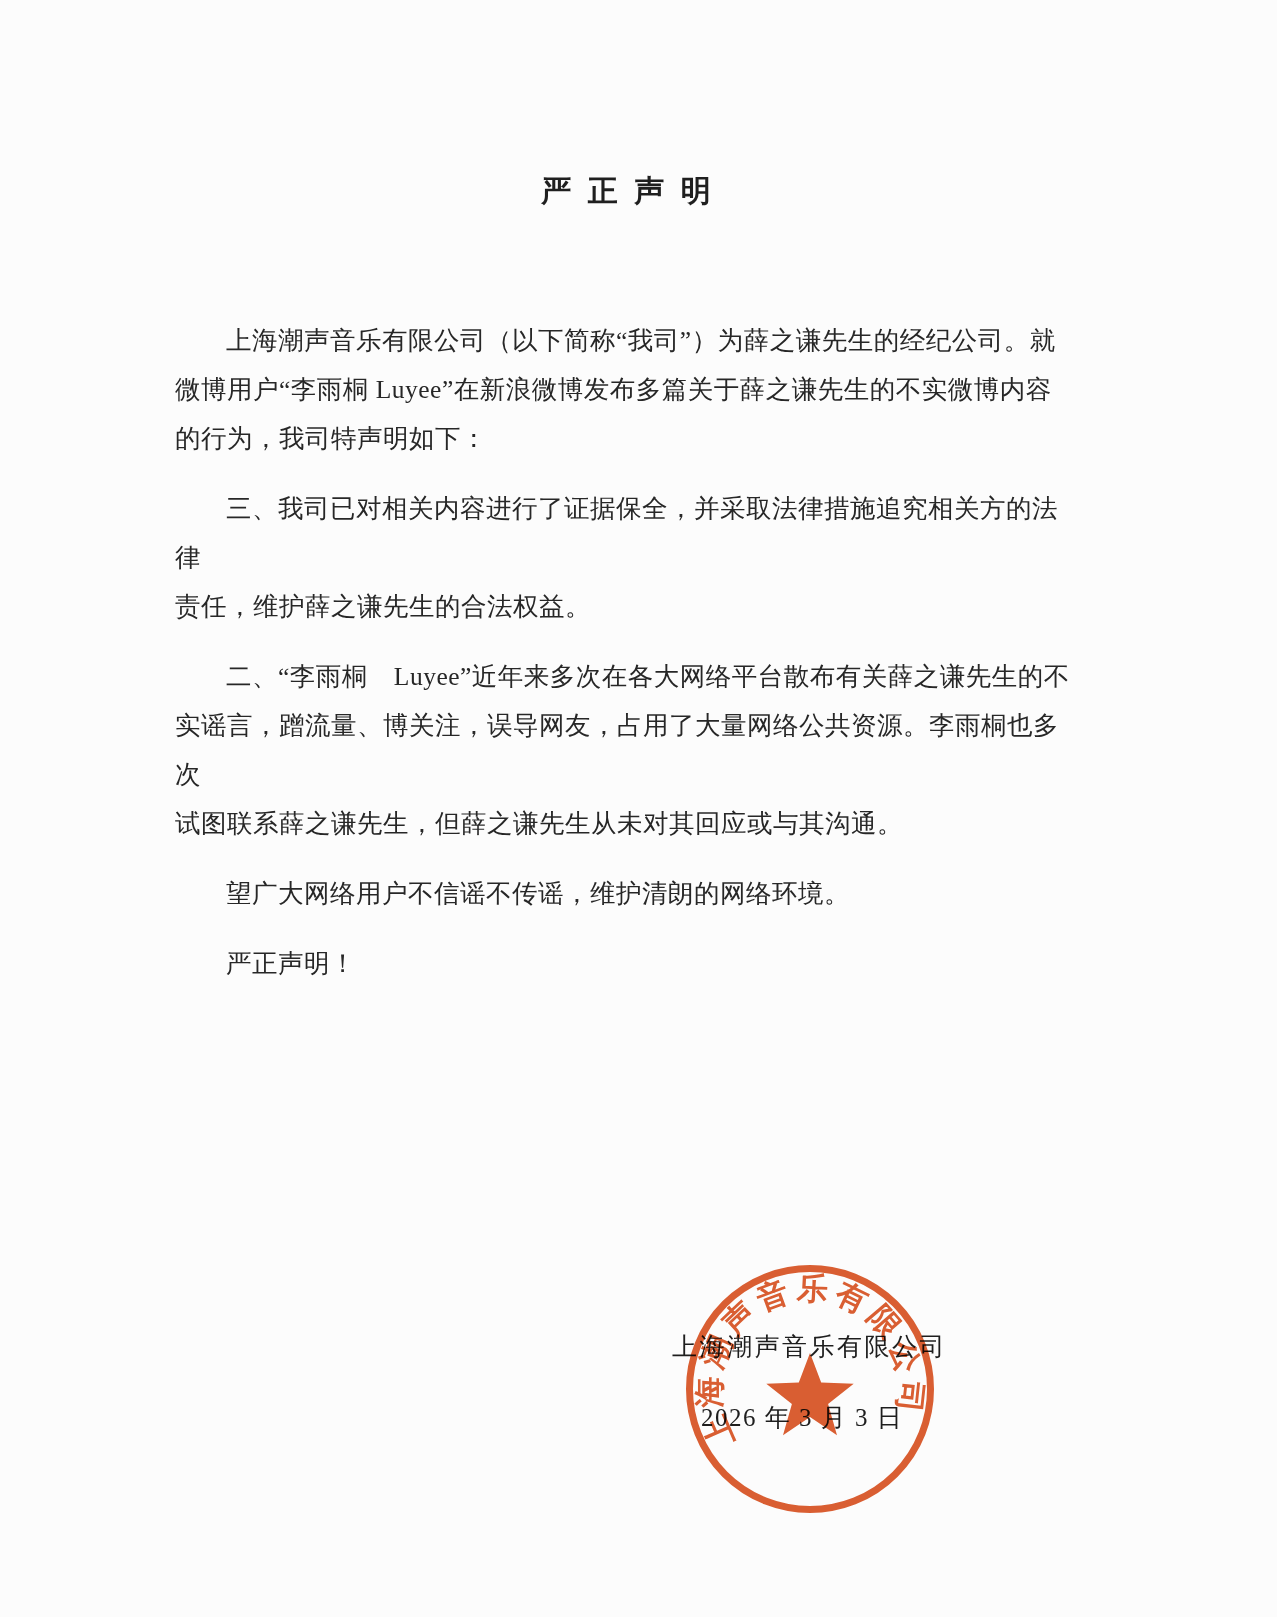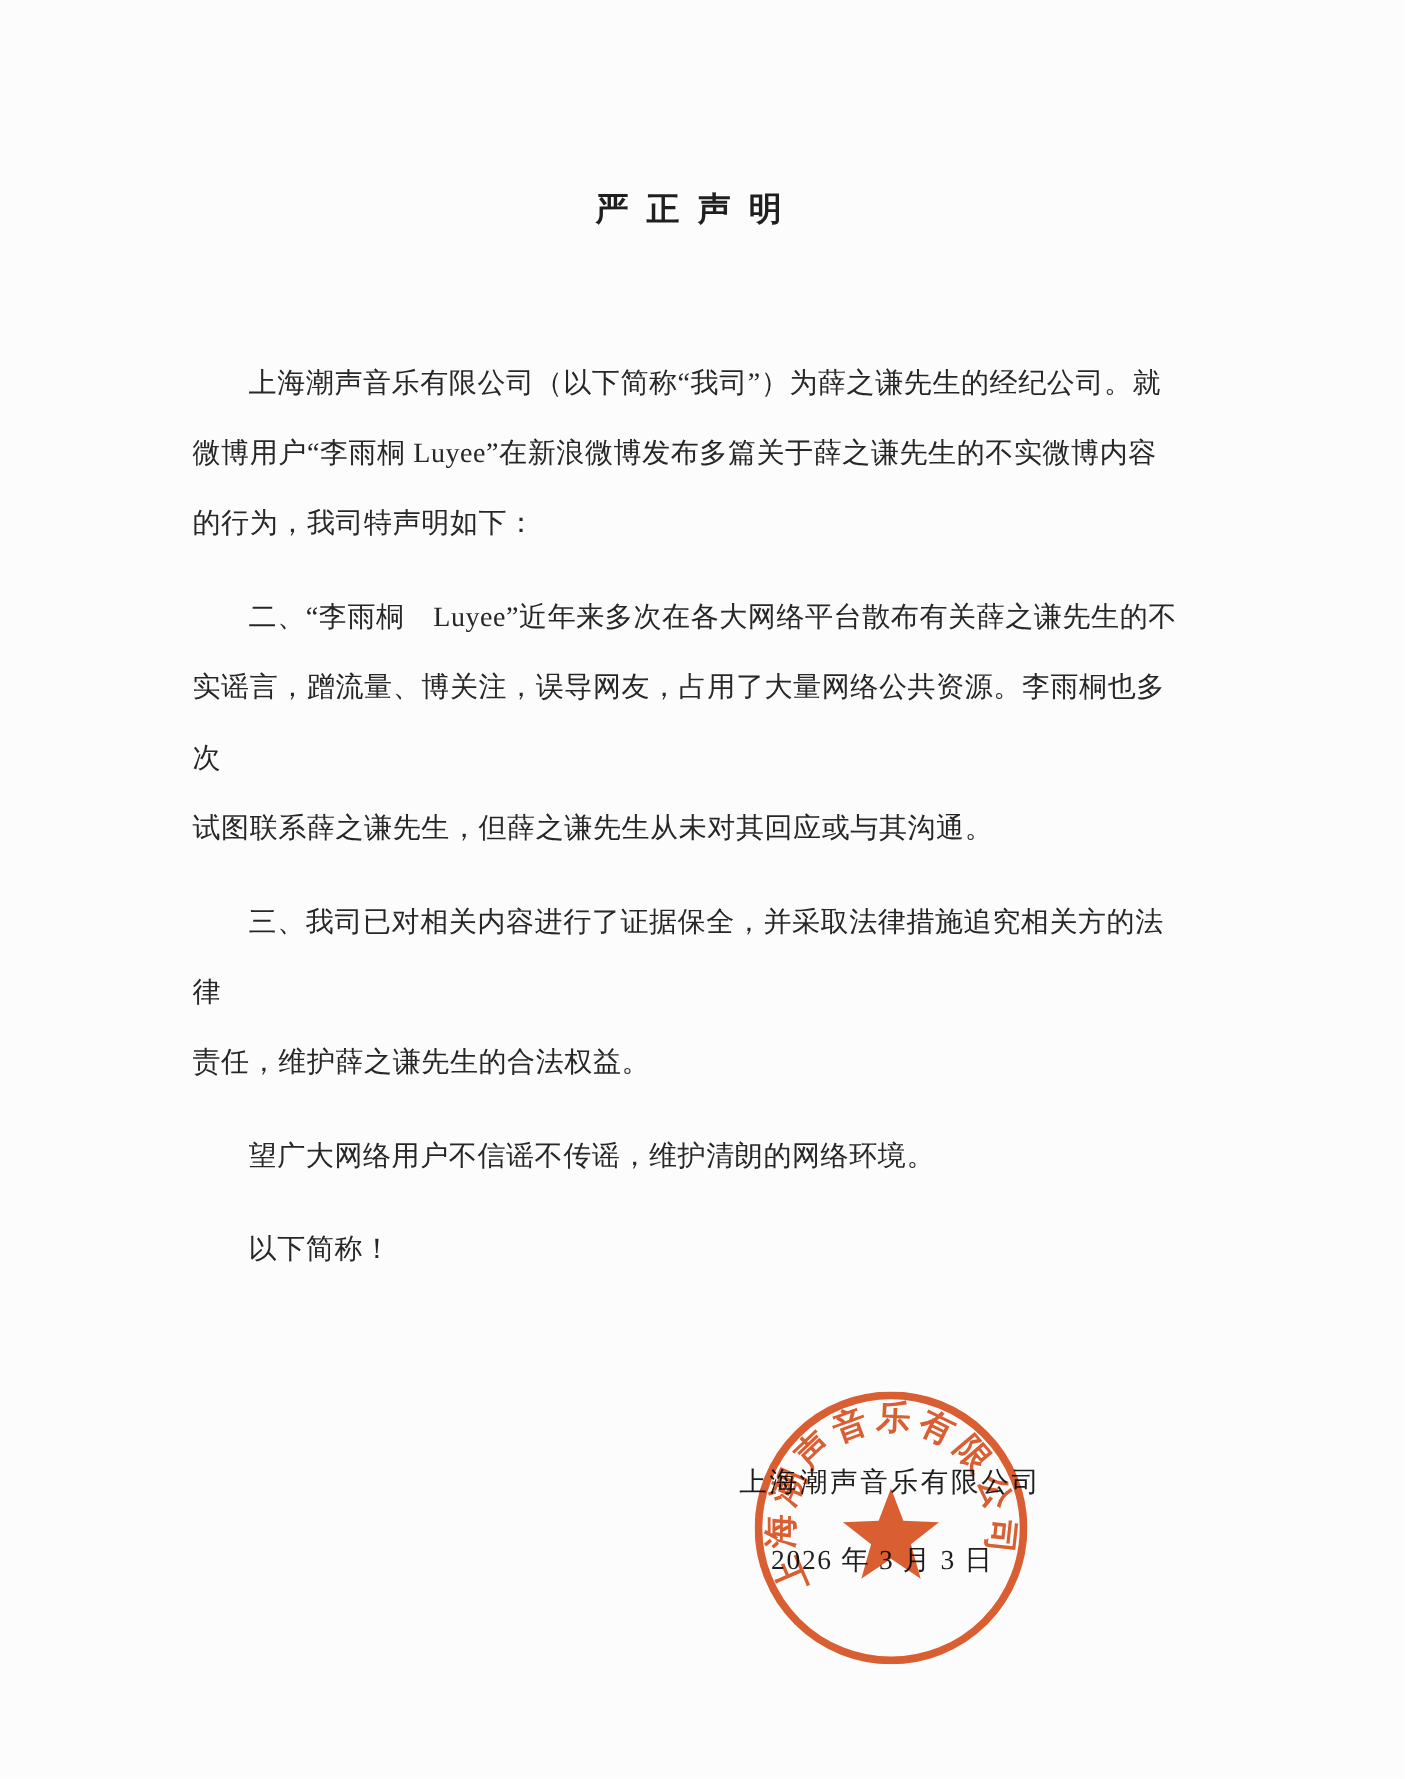--- a/index.html
+++ b/index.html
@@ -26,21 +26,21 @@
     letter-spacing: 0.55em;
     text-align: center;
     padding-left: 0.55em; 
     margin: 0 0 106px 0;
     color: #1f1f1f;
     white-space: nowrap;
   }
   .body p {
     margin: 0;
     font-size: 25.5px;
-    line-height: 64px;
+    line-height: 49px;
     letter-spacing: 0.5px;
     text-indent: 2em;
     white-space: pre-line;   
     text-align: left;
   }
   .body p + p { margin-top: 21px; }
 
   .sign-company {
     position: absolute;
     left: 672px;
@@ -83,27 +83,27 @@
 <body>
 
 <div class="page">
 
   <h1 class="title">严正声明</h1>
 
   <div class="body">
       <p>上海潮声音乐有限公司（以下简称“我司”）为薛之谦先生的经纪公司。就
 微博用户“李雨桐 Luyee”在新浪微博发布多篇关于薛之谦先生的不实微博内容
 的行为，我司特声明如下：</p>
+      <p>三、我司已对相关内容进行了证据保全，并采取法律措施追究相关方的法律
+责任，维护薛之谦先生的合法权益。</p>
       <p>二、“李雨桐　Luyee”近年来多次在各大网络平台散布有关薛之谦先生的不
 实谣言，蹭流量、博关注，误导网友，占用了大量网络公共资源。李雨桐也多次
 试图联系薛之谦先生，但薛之谦先生从未对其回应或与其沟通。</p>
-      <p>三、我司已对相关内容进行了证据保全，并采取法律措施追究相关方的法律
-责任，维护薛之谦先生的合法权益。</p>
       <p>望广大网络用户不信谣不传谣，维护清朗的网络环境。</p>
-      <p>以下简称！</p>
+      <p>严正声明！</p>
     </div>
 
   <div class="sign-company">上海潮声音乐有限公司</div>
 
   <div class="sign-date">2026 年 3 月 3 日</div>
 
   <svg class="stamp" viewBox="0 0 248 248" xmlns="http://www.w3.org/2000/svg">
     <defs>
       <path id="sealArc" d="M 42.4 162 A 90 90 0 1 1 205.6 162" fill="none"></path>
     </defs>

